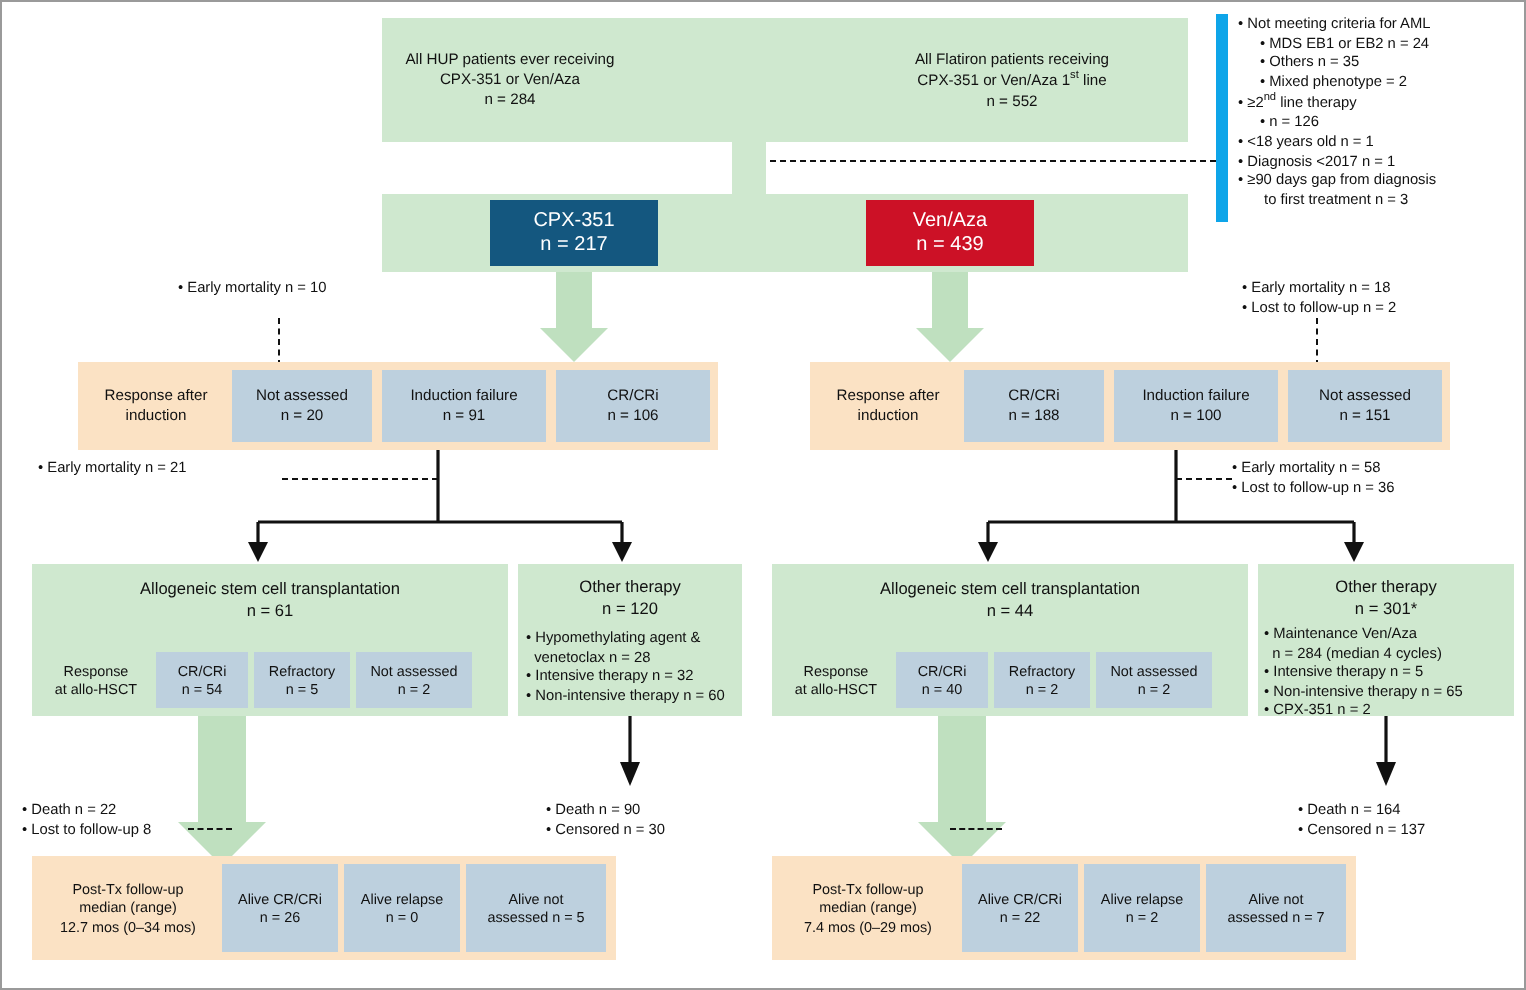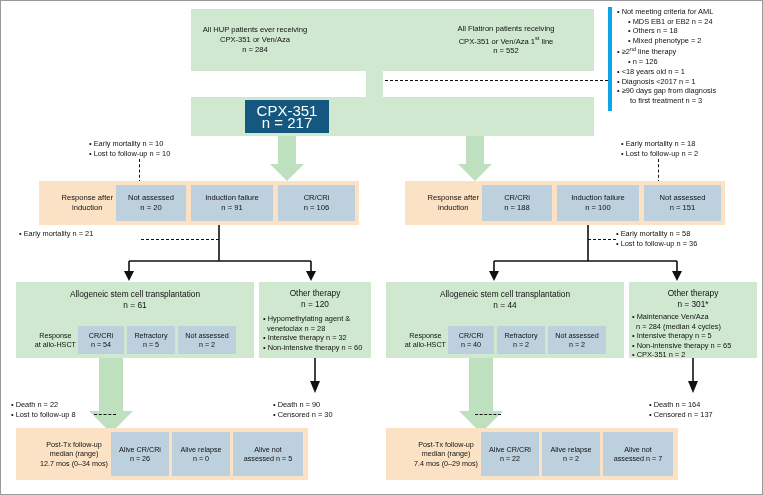--- a/index.html
+++ b/index.html
@@ -21,32 +21,32 @@
   .green{background:#cfe8cf;}
   .peach{background:#fbe2c4;}
   .blue-sub{background:#bdd0de;}
   .navy{background:#14577f;color:#ffffff;}
   .red{background:#cc1126;color:#ffffff;}
   .purple{background:#5b2069;color:#ffffff;}
   .ctr{display:flex;flex-direction:column;align-items:center;justify-content:center;text-align:center;}
   .t7{font-size:7.2px;line-height:9.4px;}
   .t75{font-size:7.6px;line-height:9.8px;}
   .t8{font-size:8.3px;line-height:10.6px;}
-  .t9{font-size:15px;line-height:11.5px;}
+  .t9{font-size:10px;line-height:11.5px;}
   .bullets{font-size:7.4px;line-height:9.6px;}
   .bullets div{white-space:nowrap;}
   .bullets .ind1{padding-left:11px;}
   .bullets .wrap{white-space:normal;}
-  .exbox{border-left:4px solid #0ea5e9;padding-left:5px;}
+  .exbox{border-left:6px solid #0ea5e9;padding-left:5px;}
   sup{font-size:5.6px;vertical-align:super;}
   .line{background:#111;position:absolute;}
   .dash-h{position:absolute;height:0;border-top:1.4px dashed #111;}
   .dash-v{position:absolute;width:0;border-left:1.4px dashed #111;}
   svg{position:absolute;overflow:visible;}
-  .rowlabel{display:flex;align-items:center;justify-content:flex-end;text-align:center;}
+  .rowlabel{display:flex;align-items:center;justify-content:center;text-align:center;}
 </style>
 </head>
 <body>
 
 <div id="page">
 
   <div class="abs green" style="left:190px;top:8px;width:403px;height:62px;"></div>
 
   <div class="abs ctr t75" style="left:194px;top:12px;width:120px;height:54px;">
     <div>All HUP patients ever receiving</div>
@@ -59,21 +59,21 @@
     <div>All Flatiron patients receiving</div>
     <div>
       <span>CPX-351 or Ven/Aza 1</span><sup>st</sup><span> line</span>
     </div>
     <div>n = 552</div>
   </div>
 
   <div class="abs bullets exbox" style="left:607px;top:6px;width:150px;height:104px;">
     <div>• Not meeting criteria for AML</div>
     <div class="ind1">• MDS EB1 or EB2 n = 24</div>
-    <div class="ind1">• Others n = 18</div>
+    <div class="ind1">• Others n = 35</div>
     <div class="ind1">• Mixed phenotype = 2</div>
     <div>• ≥2<sup>nd</sup> line therapy</div>
     <div class="ind1">• n = 126</div>
     <div>• &lt;18 years old n = 1</div>
     <div>• Diagnosis &lt;2017 n = 1</div>
     <div>• ≥90 days gap from diagnosis</div>
     <div class="ind1">&nbsp;to first treatment n = 3</div>
   </div>
 
   <div class="dash-h" style="left:374px;top:79px;width:233px;"></div>
@@ -81,29 +81,32 @@
 
   <div class="abs" style="left:365px;top:54px;width:17px;height:42px;background:#cfe8cf;"></div>
 
   <div class="abs green" style="left:190px;top:96px;width:403px;height:39px;"></div>
 
   <div class="abs ctr navy t9" style="left:244px;top:99px;width:84px;height:33px;">
     <div>CPX-351</div>
     <div>n = 217</div>
   </div>
 
+  <div class="abs ctr red t9" style="left:432px;top:99px;width:84px;height:33px;">
+    <div>Ven/Aza</div>
+    <div>n = 439</div>
+  </div>
 
   <svg style="left:0;top:0;width:763px;height:495px;pointer-events:none;">
     <polygon points="277,135 295,135 295,163 303,163 286,180 269,163 277,163" fill="#bfe0bf"></polygon>
     <polygon points="465,135 483,135 483,163 491,163 474,180 457,163 465,163" fill="#bfe0bf"></polygon>
   </svg>
 
   <div class="abs bullets" style="left:88px;top:138px;width:160px;">
     <div>• Early mortality n = 10</div>
-    <div>• Lost to follow-up n = 10</div>
   </div>
   <div class="dash-v" style="left:138px;top:158px;height:24px;"></div>
 
   <div class="abs bullets" style="left:620px;top:138px;width:160px;">
     <div>• Early mortality n = 18</div>
     <div>• Lost to follow-up n = 2</div>
   </div>
   <div class="dash-v" style="left:657px;top:158px;height:24px;"></div>
 
   <div class="abs peach" style="left:38px;top:180px;width:320px;height:44px;"></div>

